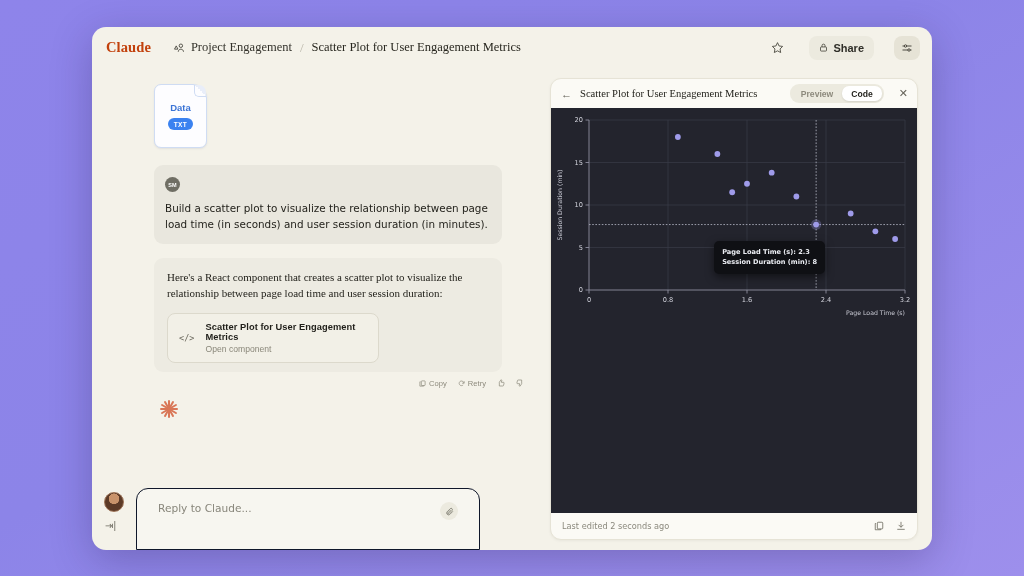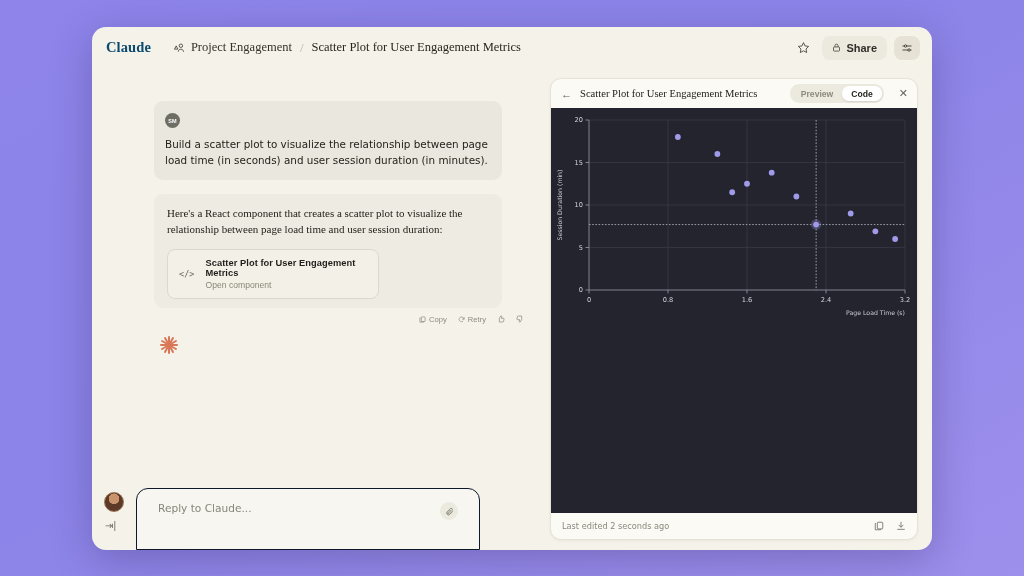--- a/index.html
+++ b/index.html
@@ -19,28 +19,28 @@
   .window{
     position:absolute; left:92px; top:27px; width:840px; height:523px;
     background:#f4f2e9; border-radius:14px;
     box-shadow:0 10px 40px rgba(40,25,80,.28);
     overflow:hidden; display:flex; flex-direction:column;
   }
 
   
   .topbar{ height:41px; flex:0 0 41px; display:flex; align-items:center;
            padding:0 12px 0 14px; gap:10px; }
-  .brand{ font-family:"Liberation Serif", serif; font-size:14.5px; color:#0c4a6e;
+  .brand{ font-family:"Liberation Serif", serif; font-size:14.5px; color:#c2410c;
           font-weight:700; letter-spacing:.1px; margin-right:12px;}
   .crumbs{ display:flex; align-items:center; gap:6px; font-family:"Liberation Serif", serif;
            font-size:12.5px; color:#3b3a35; }
   .crumb-sep{ color:#b8b5a8; font-size:13px; margin:0 2px; }
   .crumb.cur{ color:#28271f; }
   .crumb.link{ color:#33322b; }
-  .topbar-right{ margin-left:auto; display:flex; align-items:center; gap:7px; }
+  .topbar-right{ margin-left:auto; display:flex; align-items:center; gap:20px; }
   .icon-btn{ width:24px; height:24px; border-radius:7px; display:flex;
              align-items:center; justify-content:center; }
   .share-btn{ display:flex; align-items:center; gap:5px; height:24px;
               padding:0 10px; border-radius:8px; background:#eceadf;
               font-size:11px; font-weight:700; color:#2f2e28; }
   .settings-btn{ width:26px; height:24px; border-radius:8px; background:#e6e3d6;
                  display:flex; align-items:center; justify-content:center; }
 
   
   .body{ flex:1; display:flex; min-height:0; }
@@ -181,20 +181,24 @@
           </svg>
       </div>
     </div>
   </div>
 
   <div class="body">
 
     <div class="left">
       <div class="convo">
 
+        <div class="filecard">
+          <div class="file-label">Data</div>
+          <div class="file-badge">TXT</div>
+        </div>
 
         <div class="msg-user">
           <div class="avatar-sm">SM</div>
           <div class="msg-user-text">Build a scatter plot to visualize the relationship between page load time (in seconds) and user session duration (in minutes).</div>
         </div>
 
         <div class="msg-ai">
           <div class="msg-ai-text">Here's a React component that creates a scatter plot to visualize the relationship between page load time and user session duration:</div>
 
           <div class="artifact-card">
@@ -326,20 +330,24 @@
                   <circle cx="245.375" cy="88.49999999999999" r="2.9" fill="#9f9bea"></circle>
                   <circle cx="265.125" cy="116.55" r="5.2" fill="#9f9bea" opacity="0.28"></circle>
                   <circle cx="265.125" cy="116.55" r="2.9" fill="#9f9bea"></circle>
                   <circle cx="299.68749999999994" cy="105.5" r="2.9" fill="#9f9bea"></circle>
                   <circle cx="324.37499999999994" cy="123.35" r="2.9" fill="#9f9bea"></circle>
                   <circle cx="344.125" cy="131" r="2.9" fill="#9f9bea"></circle>
                 </g>
               <text id="ylab" class="ax-lbl" transform="rotate(-90)" text-anchor="middle" x="-97" y="11">Session Duration (min)</text>
               <text id="xlab" class="ax-lbl" text-anchor="end" x="354" y="207">Page Load Time (s)</text>
             </svg>
+            <div class="tip" id="tip" style="left: 163.125px; top: 132.55px;">
+              <div>Page Load Time (s): 2.3</div>
+              <div>Session Duration (min): 8</div>
+            </div>
           </div>
         </div>
 
         <div class="panel-foot">
           <span class="foot-txt">Last edited 2 seconds ago</span>
           <div class="foot-icons">
             <span>
               <svg width="10" height="10" viewBox="0 0 24 24" fill="none" stroke="#6f6d62" stroke-width="2">
                 <rect x="8" y="3" width="13" height="16" rx="2"></rect>
                   <path d="M16 19v2H3V6h2"></path>

